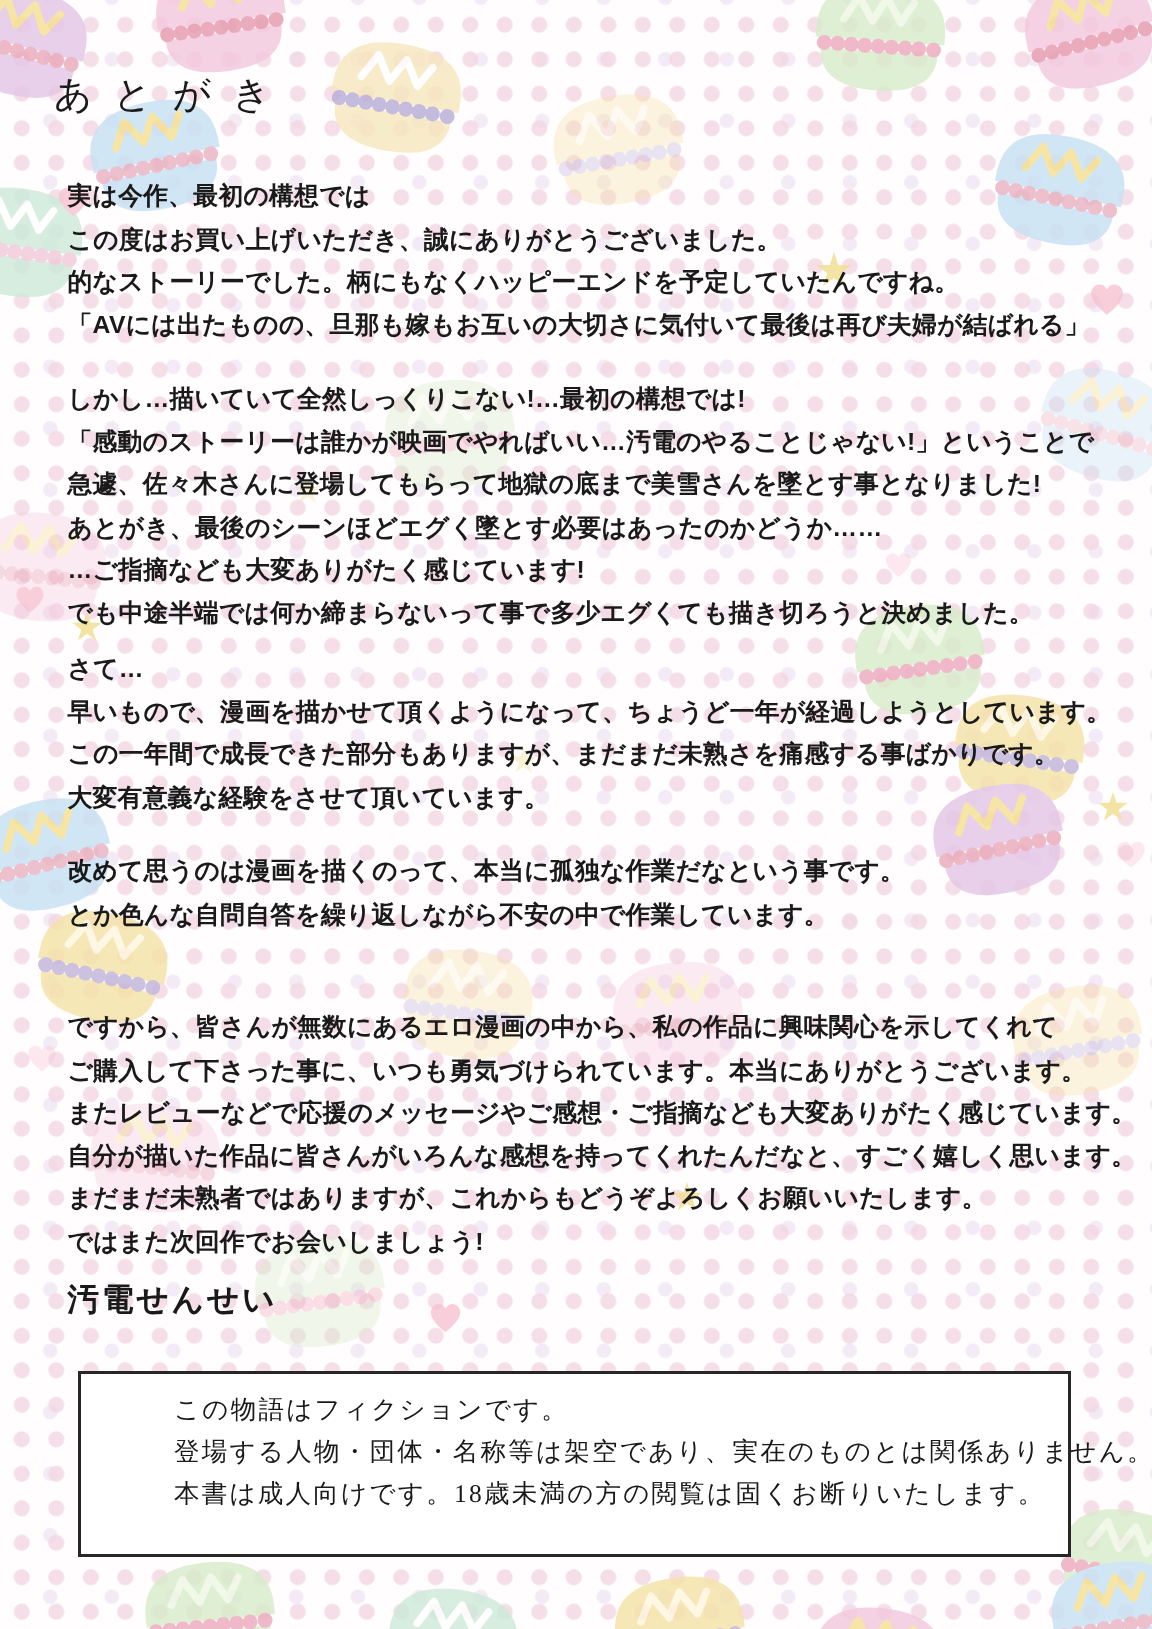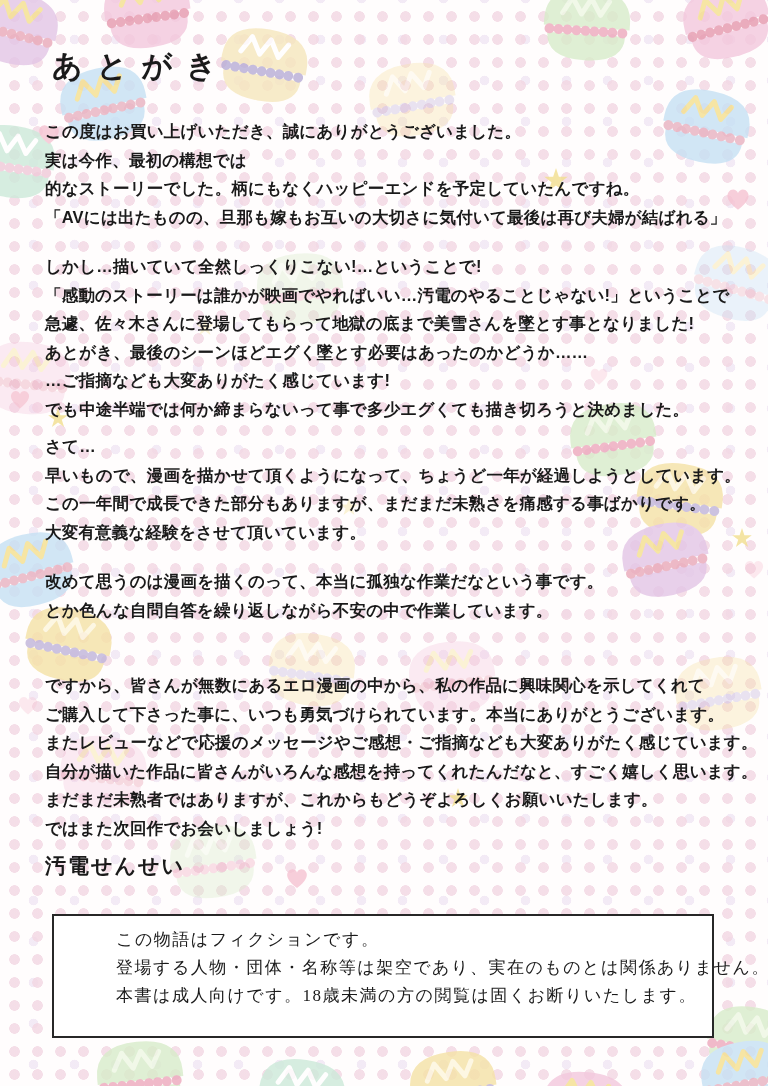--- a/index.html
+++ b/index.html
@@ -23,22 +23,22 @@
   .m-blue  {--mb:#c6e1f4;--mf:#e8b1c0;--mz:#f4e08e;}
   .m-green {--mb:#d8ecca;--mf:#eda9bd;--mz:#eef8e4;}
   .m-cream {--mb:#f6e7bd;--mf:#b7add6;--mz:#ffffff;}
   .m-yellow{--mb:#f5e2a6;--mf:#c0b4da;--mz:#fdf6dd;}
   .m-purple{--mb:#e3c6e6;--mf:#e9a9b9;--mz:#f4e08e;}
   .m-teal  {--mb:#cdeada;--mf:#f0c9d8;--mz:#ffffff;}
   .c-heart{fill:#f6c3d2;}
   .c-star{fill:#f2df8f;}
 
   .title{
-    position:absolute;left:52px;top:46px;margin:0;
-    font-size:30px;font-weight:bold;letter-spacing:14px;
+    position:absolute;left:36px;top:46px;margin:0;
+    font-size:25px;font-weight:normal;letter-spacing:14px;
   }
   .para{
     position:absolute;left:45px;right:14px;
     font-size:16.5px;font-weight:bold;line-height:28.5px;letter-spacing:.2px;
     white-space:nowrap;
   }
   .p1{top:117px}.p2{top:252px}.p3{top:432px}.p4{top:567px}.p5{top:671px}
   .signature{
     position:absolute;left:45px;top:852px;
     font-size:21px;font-weight:bold;letter-spacing:2px;
@@ -121,28 +121,28 @@
     <use href="#star" class="c-star" transform="translate(48,408)"></use>
     <use href="#star" class="c-star" transform="translate(732,528)"></use>
     <use href="#star" class="c-star" transform="translate(448,788)"></use>
     <use href="#star" class="c-star faint" transform="translate(340,498) scale(0.9)"></use>
     <use href="#star" class="c-star faint" transform="translate(196,318) scale(0.9)"></use>
   </svg>
 
   <h1 class="title">あとがき</h1>
 
   <div class="para p1">
+    <div>実は今作、最初の構想では</div>
     <div>この度はお買い上げいただき、誠にありがとうございました。</div>
-    <div>実は今作、最初の構想では</div>
     <div>的なストーリーでした。柄にもなくハッピーエンドを予定していたんですね。</div>
     <div>「AVには出たものの、旦那も嫁もお互いの大切さに気付いて最後は再び夫婦が結ばれる」</div>
   </div>
 
   <div class="para p2">
-    <div>しかし…描いていて全然しっくりこない!…ということで!</div>
+    <div>しかし…描いていて全然しっくりこない!…最初の構想では!</div>
     <div>「感動のストーリーは誰かが映画でやればいい…汚電のやることじゃない!」ということで</div>
     <div>急遽、佐々木さんに登場してもらって地獄の底まで美雪さんを墜とす事となりました!</div>
     <div>あとがき、最後のシーンほどエグく墜とす必要はあったのかどうか……</div>
     <div>…ご指摘なども大変ありがたく感じています!</div>
     <div>でも中途半端では何か締まらないって事で多少エグくても描き切ろうと決めました。</div>
   </div>
 
   <div class="para p3">
     <div>さて…</div>
     <div>早いもので、漫画を描かせて頂くようになって、ちょうど一年が経過しようとしています。</div>

